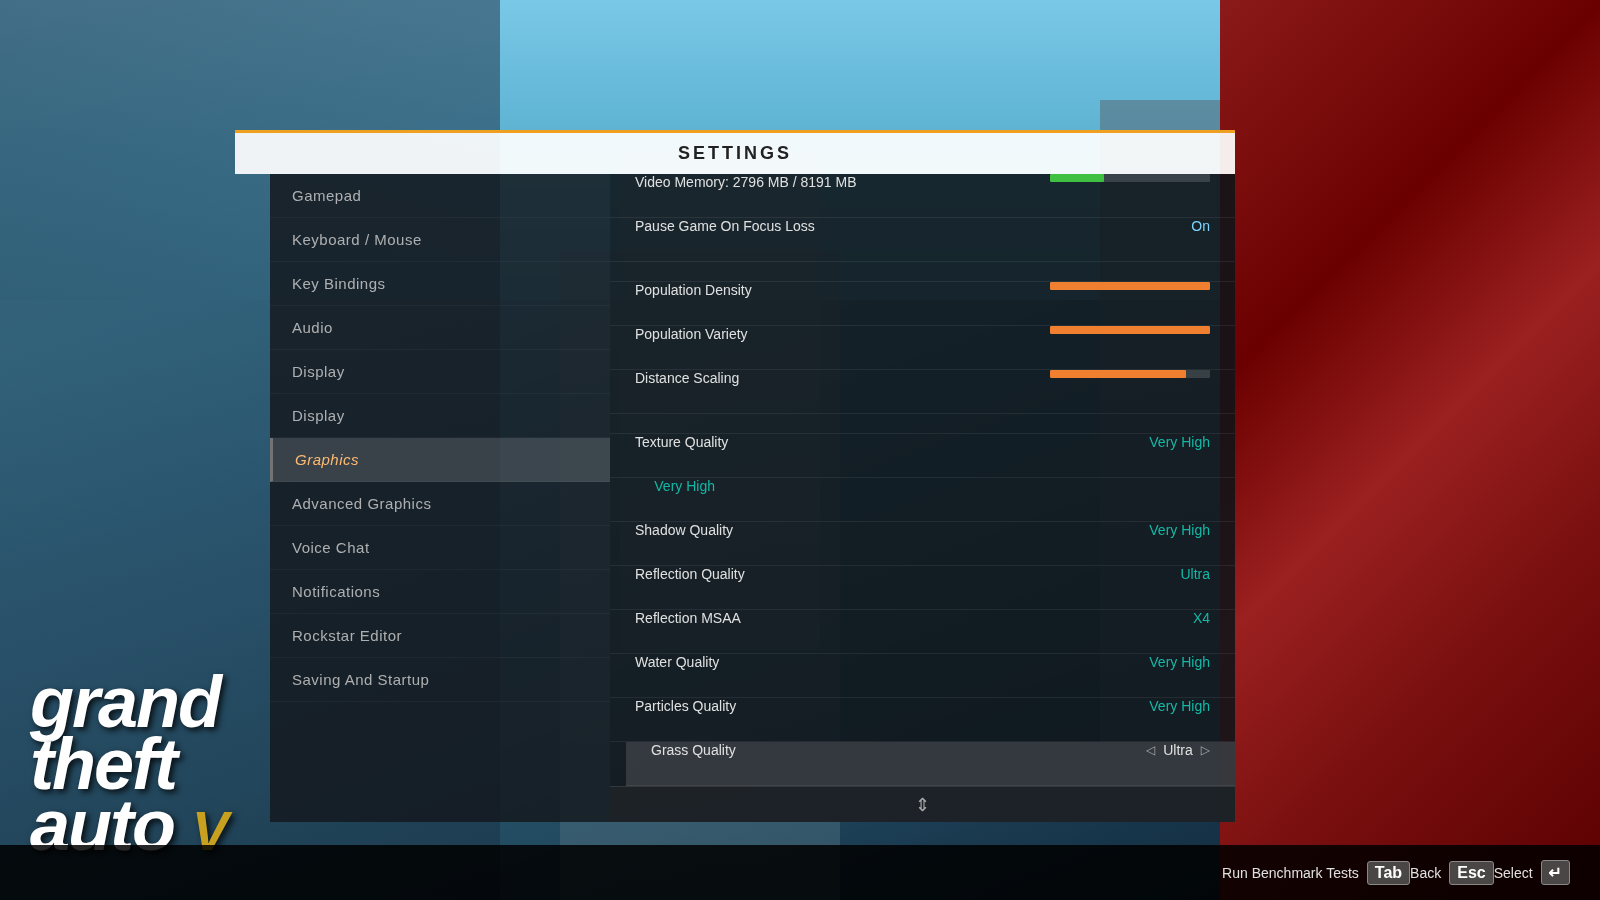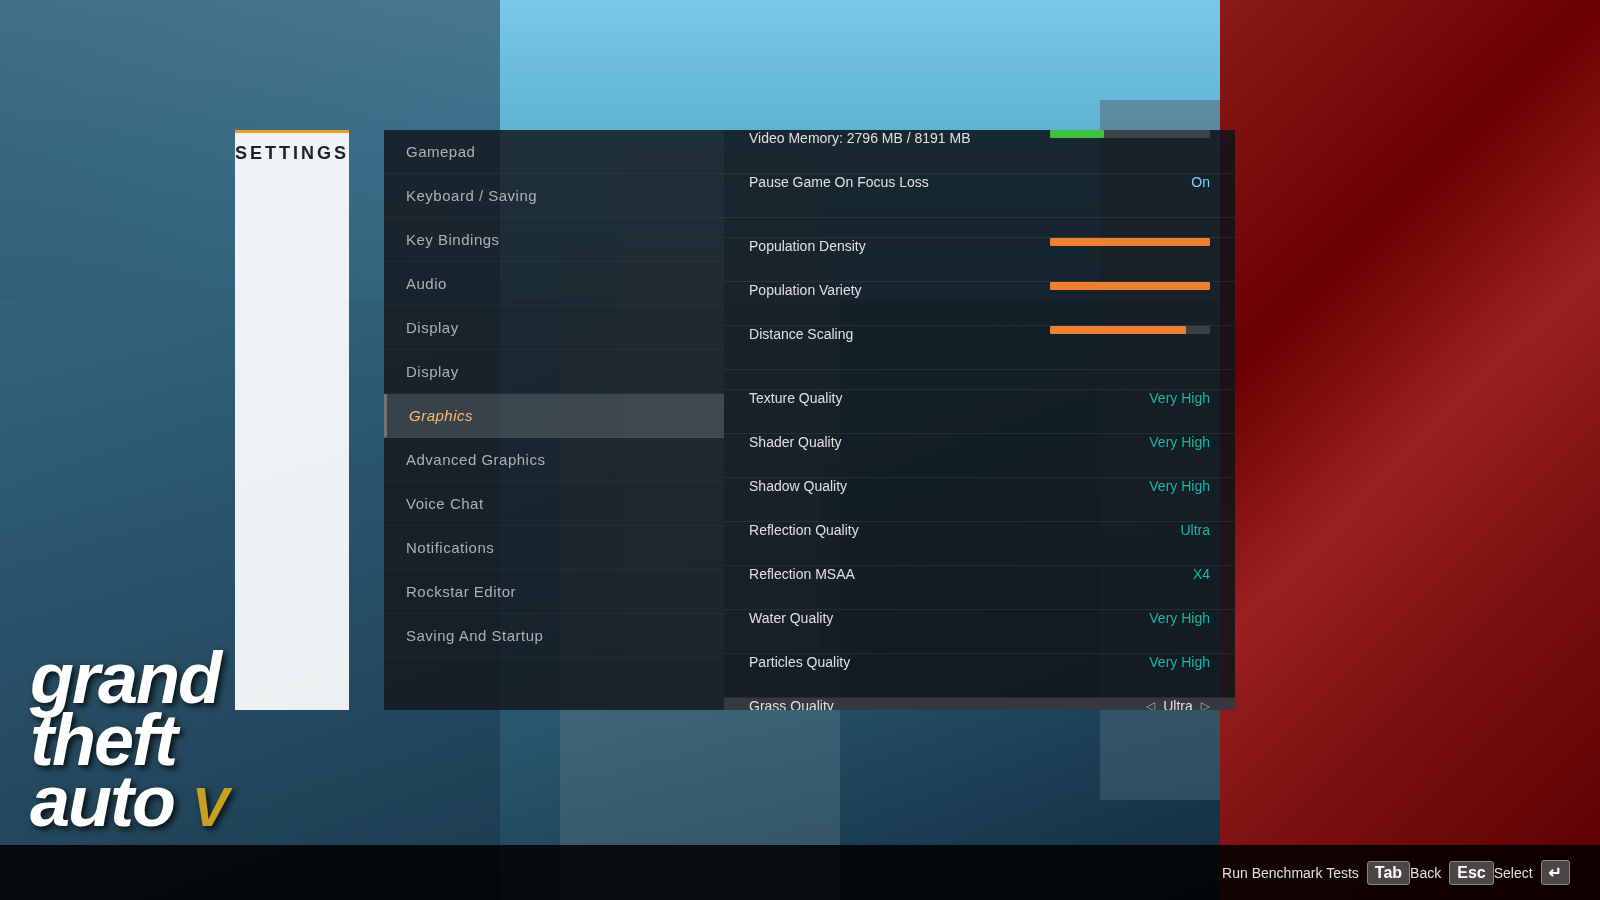--- a/index.html
+++ b/index.html
@@ -60,21 +60,21 @@
       left: 0;
       width: 500px;
       height: 900px;
       background: linear-gradient(135deg, rgba(30,50,70,0.6) 0%, rgba(20,40,60,0.4) 100%);
       z-index: 1;
     }
 
     
     .gta-logo {
       position: absolute;
-      bottom: 68px;
+      bottom: 44px;
       left: 30px;
       z-index: 10;
       color: white;
       font-weight: 900;
       font-style: italic;
       font-size: 72px;
       line-height: 0.85;
       text-shadow: 3px 3px 6px rgba(0,0,0,0.8);
       font-family: 'Arial Black', Arial, sans-serif;
       letter-spacing: -2px;
@@ -87,21 +87,21 @@
 
     
     .settings-panel {
       position: absolute;
       left: 235px;
       top: 130px;
       width: 1000px;
       height: 580px;
       z-index: 20;
       display: flex;
-      flex-direction: row;
+      flex-direction: column;
     }
 
     
     .settings-title-bar {
       background: rgba(255,255,255,0.92);
       border-top: 3px solid #f0a020;
       text-align: center;
       padding: 10px 0;
       font-size: 18px;
       font-weight: bold;
@@ -306,21 +306,21 @@
 </div>
 
 <div class="settings-panel">
 
   <div class="settings-title-bar">SETTINGS</div>
 
   <div class="settings-content">
 
     <div class="settings-sidebar">
       <div class="sidebar-item">Gamepad</div>
-      <div class="sidebar-item">Keyboard / Saving</div>
+      <div class="sidebar-item">Keyboard / Mouse</div>
       <div class="sidebar-item">Key Bindings</div>
       <div class="sidebar-item">Audio</div>
       <div class="sidebar-item">Display</div>
       <div class="sidebar-item">Display</div>
       <div class="sidebar-item active">Graphics</div>
       <div class="sidebar-item">Advanced Graphics</div>
       <div class="sidebar-item">Voice Chat</div>
       <div class="sidebar-item">Notifications</div>
       <div class="sidebar-item">Rockstar Editor</div>
       <div class="sidebar-item">Saving And Startup</div>
@@ -364,21 +364,20 @@
       </div>
 
       <div class="settings-row" style="min-height:20px; border-bottom: 1px solid rgba(255,255,255,0.07);"></div>
 
       <div class="settings-row">
         <span class="label">Texture Quality</span>
         <span class="value">Very High</span>
       </div>
 
       <div class="settings-row">
-        <span class="label">Shader Quality</span>
         <span class="value">Very High</span>
       </div>
 
       <div class="settings-row">
         <span class="label">Shadow Quality</span>
         <span class="value">Very High</span>
       </div>
 
       <div class="settings-row">
         <span class="label">Reflection Quality</span>
@@ -393,21 +392,21 @@
       <div class="settings-row">
         <span class="label">Water Quality</span>
         <span class="value">Very High</span>
       </div>
 
       <div class="settings-row">
         <span class="label">Particles Quality</span>
         <span class="value">Very High</span>
       </div>
 
-      <div class="settings-row highlighted" style="background: rgba(60,65,70,0.8);">
+      <div class="settings-row highlighted" style="background: rgba(60,65,70,0.8); margin-left: 16px;">
         <span class="label">Grass Quality</span>
         <div class="arrow-value">
           <span class="arrow">◁</span>
           <span>Ultra</span>
           <span class="arrow">▷</span>
         </div>
       </div>
 
       <div class="scroll-indicator">
         <span>⇕</span>

